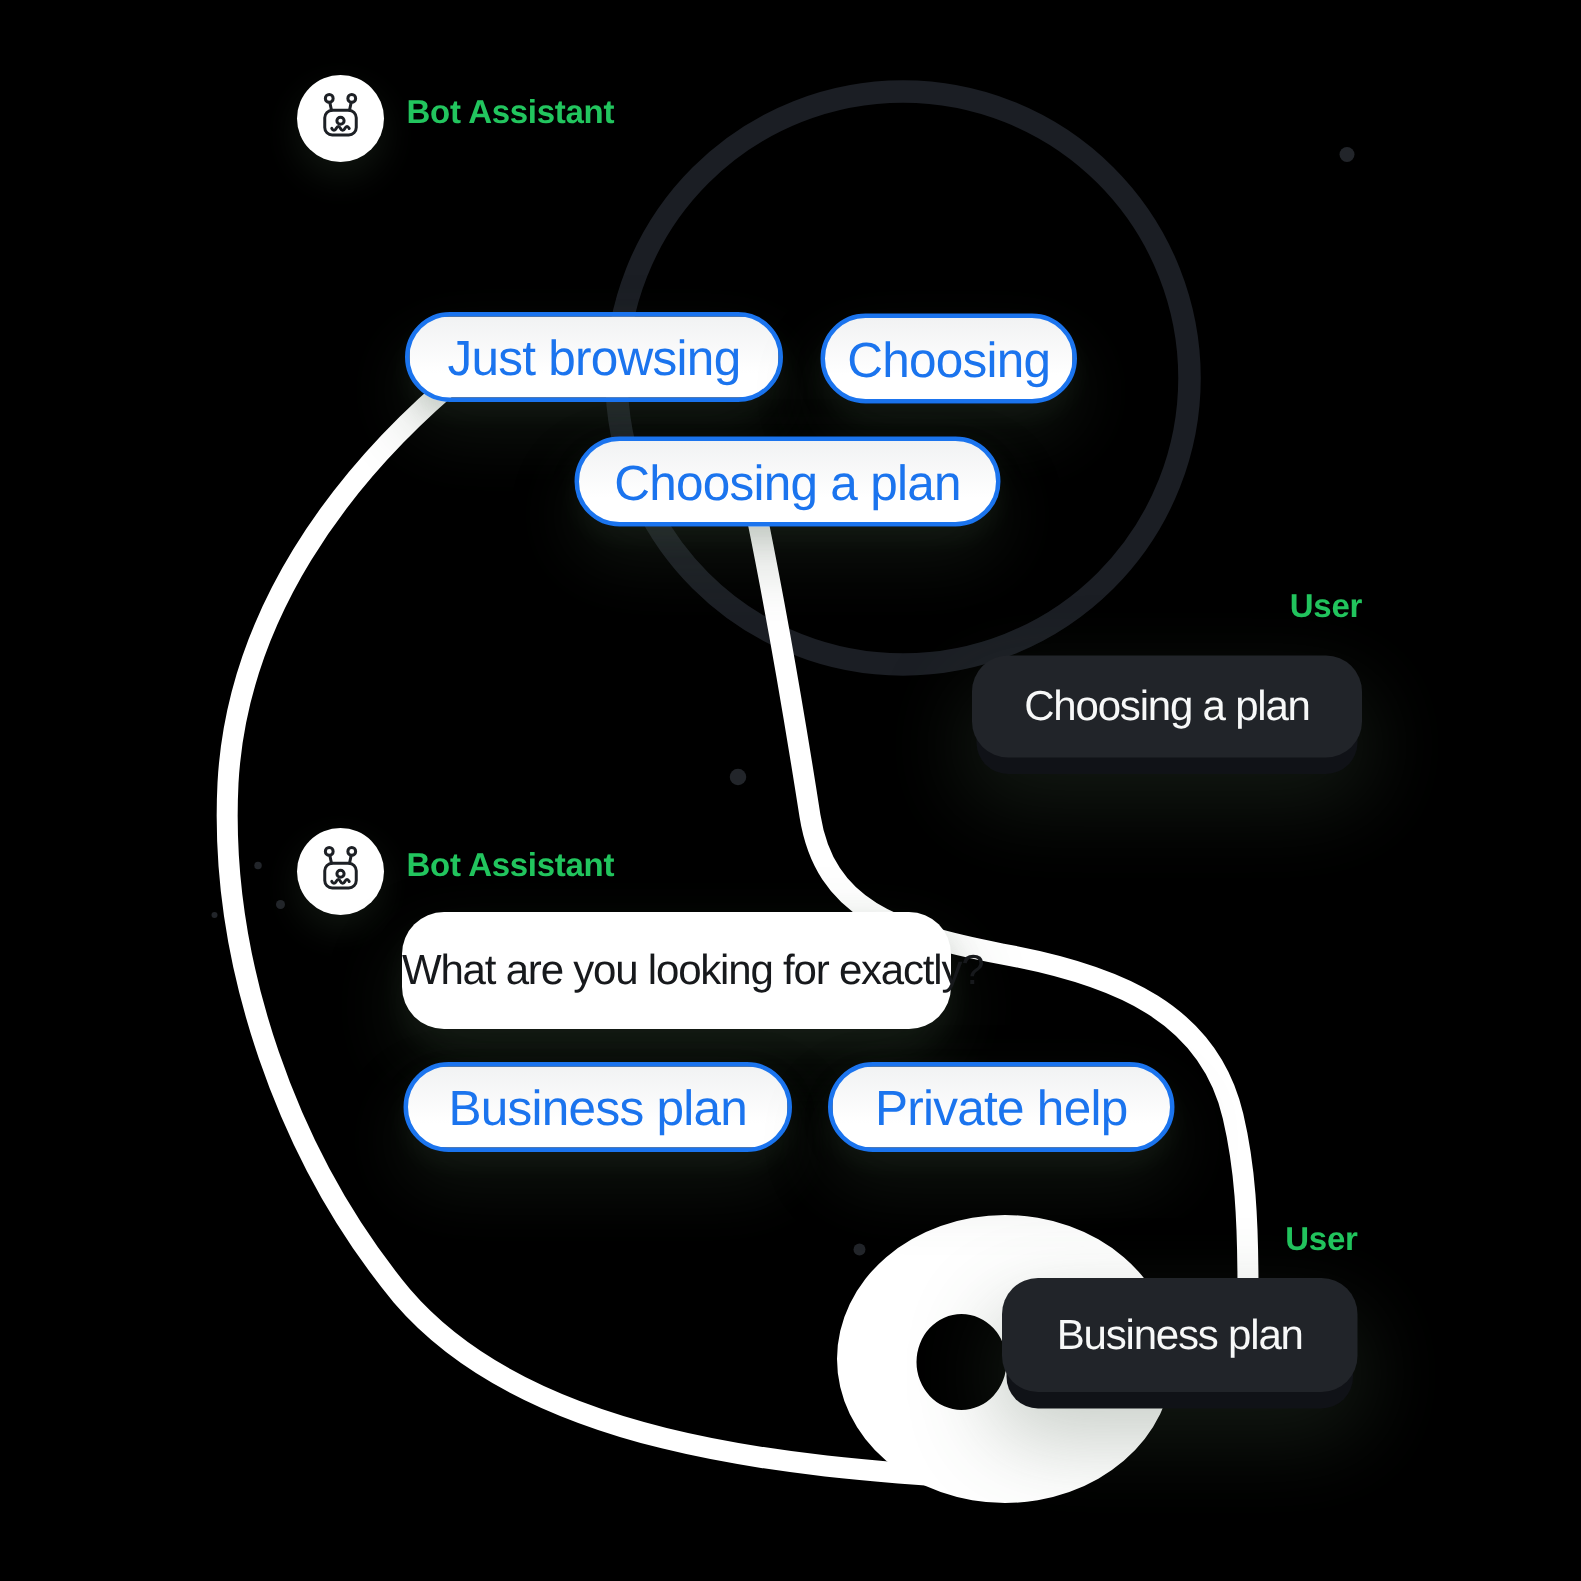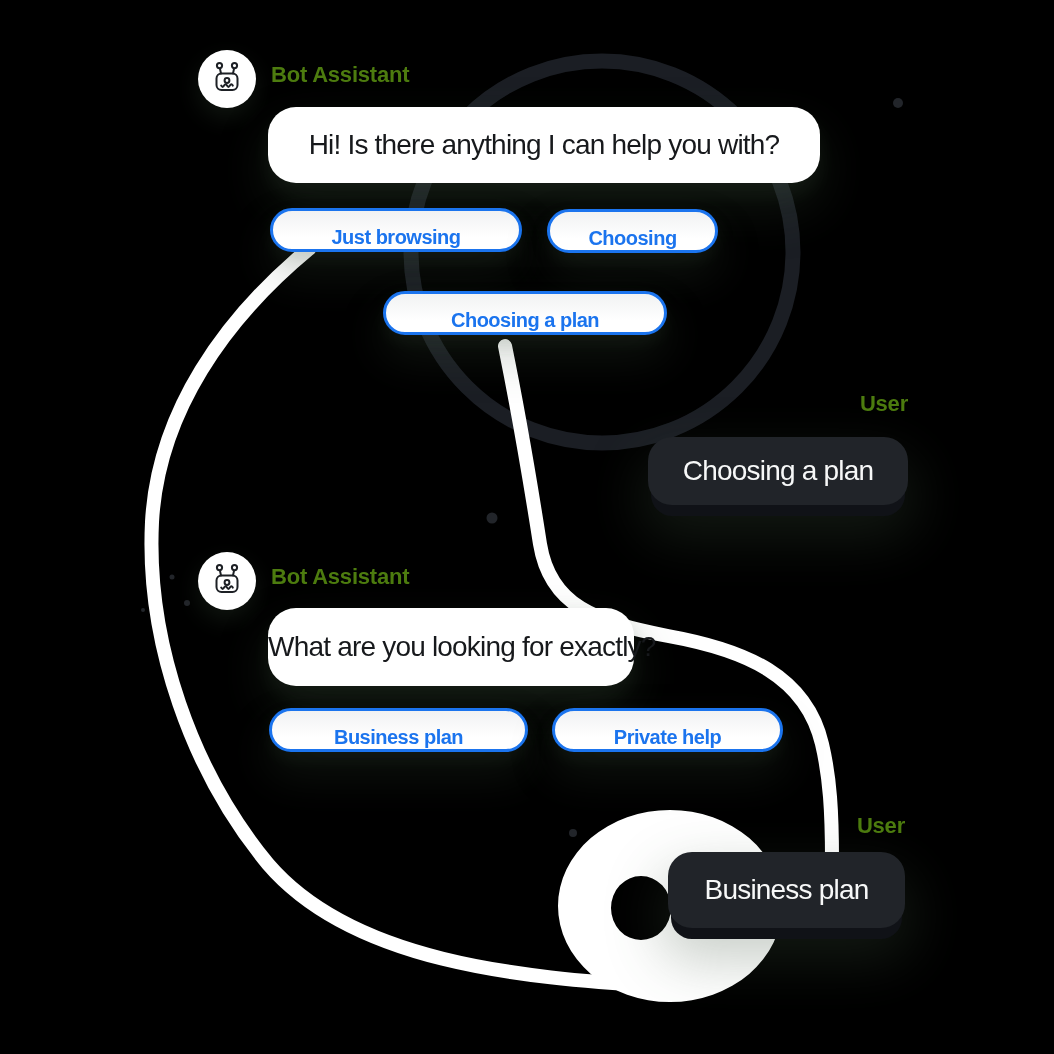--- a/index.html
+++ b/index.html
@@ -12,21 +12,21 @@
 
   .avatar{
     width:58px;height:58px;border-radius:50%;background:#fff;
     display:flex;align-items:center;justify-content:center;
     box-shadow:0 10px 24px rgba(64,86,64,.25);
   }
   #avatar1{left:198px;top:50px;}
   #avatar2{left:198px;top:552px;}
 
   .speaker{
-    font-size:22px;line-height:28px;font-weight:600;color:#4d7c0f;letter-spacing:-0.2px;
+    font-size:22px;line-height:28px;font-weight:600;color:#22c55e;letter-spacing:-0.2px;
     white-space:nowrap;
   }
   #label-bot1{left:271px;top:61px;}
   #label-bot2{left:271px;top:563px;}
   #label-user1{top:390px;right:146px;text-align:right;}
   #label-user2{top:812px;right:149px;text-align:right;}
 
   .bubble{
     white-space:nowrap;text-align:center;font-size:28px;letter-spacing:-0.8px;
     border-radius:28px;
@@ -38,23 +38,23 @@
   .bubble.user{
     background:#212429;color:#F7F8F8;border-radius:24px;
     box-shadow:0 14px 0 -3px #101217, 0 26px 55px 8px rgba(64,86,64,.28);
   }
   #bubble-bot1{left:268px;top:107px;width:552px;height:76px;line-height:76px;}
   #bubble-bot2{left:268px;top:608px;width:366px;height:78px;line-height:78px;}
   #bubble-user1{right:146px;top:437px;width:260px;height:68px;line-height:68px;}
   #bubble-user2{right:149px;top:852px;width:237px;height:76px;line-height:76px;}
 
   .chip{
-    box-sizing:border-box;height:44px;line-height:53px;border:3px solid #1B74EE;border-radius:30px;
+    box-sizing:border-box;height:60px;line-height:53px;border:3px solid #1B74EE;border-radius:30px;
     background:linear-gradient(180deg,#f1f2f3 0%,#ffffff 70%);
-    color:#1B74EE;font-weight:700;font-size:20px;letter-spacing:-0.5px;text-align:center;
+    color:#1B74EE;font-weight:400;font-size:33px;letter-spacing:-0.5px;text-align:center;
     white-space:nowrap;padding:0;cursor:pointer;
     font-family:"Liberation Sans", sans-serif;
     box-shadow:0 22px 44px 4px rgba(64,86,64,.20), 0 8px 18px rgba(64,86,64,.16);
   }
   #chip-just-browsing{left:270px;top:208px;width:252px;}
   #chip-contact{left:547px;top:209px;width:171px;}
   #chip-choosing{left:383px;top:291px;width:284px;}
   #chip-business{left:269px;top:708px;width:259px;}
   #chip-private{left:552px;top:708px;width:231px;}
 </style>
@@ -88,21 +88,20 @@
       <circle cx="10.5" cy="4.6" r="2.6"></circle>
       <circle cx="25.5" cy="4.6" r="2.6"></circle>
       <line x1="12" y1="12.5" x2="10.9" y2="7.4"></line>
       <line x1="24" y1="12.5" x2="25.1" y2="7.4"></line>
       <rect x="7.5" y="12.5" width="21" height="16.5" rx="5"></rect>
       <circle cx="18" cy="19.5" r="2.4"></circle>
       <path d="M12.2 24.6 q1.45 2.6 2.9 0 t2.9 0 t2.9 0 t2.9 0"></path>
     </svg>
   </div>
   <div class="el speaker" id="label-bot1">Bot Assistant</div>
-  <div class="el bubble bot" id="bubble-bot1">Hi! Is there anything I can help you with?</div>
 
   <button class="el chip" id="chip-just-browsing">Just browsing</button>
   <button class="el chip" id="chip-contact">Choosing</button>
   <button class="el chip" id="chip-choosing">Choosing a plan</button>
 
   <div class="el speaker" id="label-user1">User</div>
   <div class="el bubble user" id="bubble-user1">Choosing a plan</div>
 
   <div class="el avatar" id="avatar2">
     <svg width="36" height="36" viewBox="0 0 36 36" fill="none" stroke="#1D2025" stroke-width="2" stroke-linecap="round">

